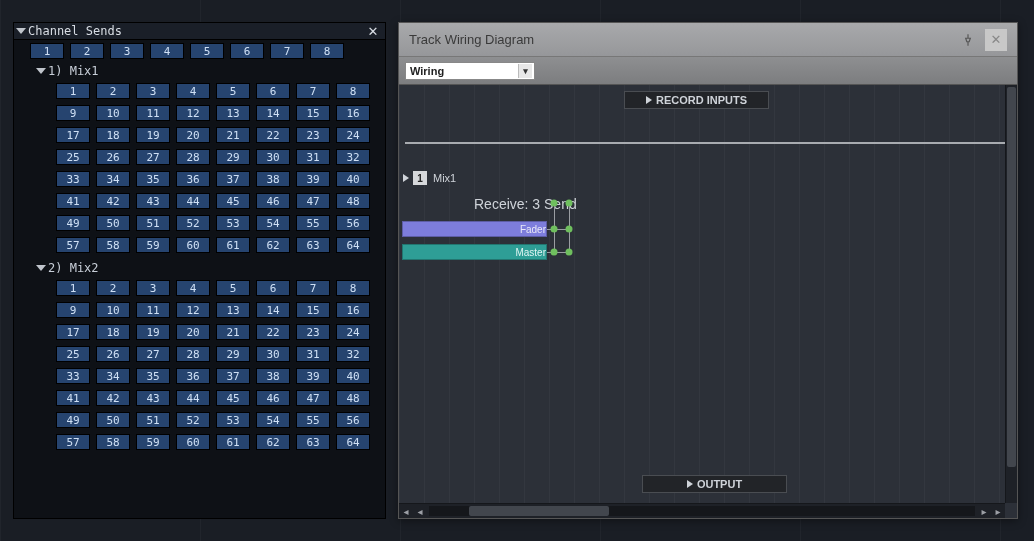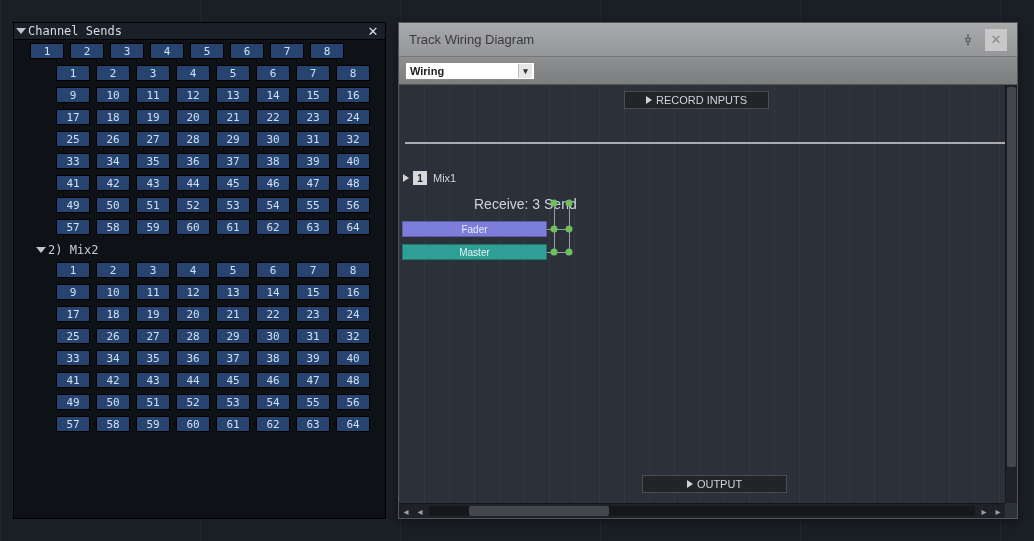--- a/index.html
+++ b/index.html
@@ -171,20 +171,21 @@
     background-size: 25px 100%;
   }
   .big-btn {
     position: absolute;
     width: 145px; height: 18px;
     background: #222428;
     border: 1px solid #4a4d52;
     display: flex; align-items: center; justify-content: center;
     font-size: 11px; color: #cfd3d9;
     cursor: pointer;
+    font-weight: bold;
   }
   .big-btn .play-icon {
     width:0;height:0;
     border-top:4px solid transparent;
     border-bottom:4px solid transparent;
     border-left:6px solid #cfd3d9;
     margin-right:4px;
   }
   .record-inputs { left: 225px; top: 6px; }
   .output-btn { left: 243px; top: 390px; }
@@ -218,21 +219,21 @@
   .track-name { color: #cfd3d9; padding:0 2px; }
 
   .receive-label {
     position: absolute; left: 75px; top: 111px;
     font-size: 14px; color: #cfd3d9;
   }
 
   .block {
     position: absolute;
     width: 145px; height: 16px;
-    display: flex; align-items: center; justify-content: center;
+    display: flex; align-items: center; justify-content: flex-end;
     font-size: 10px;
     border: 1px solid rgba(0,0,0,0.25);
     cursor: pointer;
   }
   .fader-block { left: 3px; top: 136px; background: #7d7ddc; color: #e8e8f8; }
   .master-block { left: 3px; top: 159px; background: #2e9e96; color: #dff5f3; }
 
   
   .dot {
     position: absolute; width: 7px; height: 7px;
@@ -293,20 +294,24 @@
       <div class="num-btn">2</div>
       <div class="num-btn">3</div>
       <div class="num-btn">4</div>
       <div class="num-btn">5</div>
       <div class="num-btn">6</div>
       <div class="num-btn">7</div>
       <div class="num-btn">8</div>
     </div>
 
   <div id="mixes-container">
+      <div class="mix-header">
+        <span class="tri"></span>
+        <span>1) Mix1</span>
+      </div>
       <div class="grid-btns">
         <div class="num-btn">1</div>
         <div class="num-btn">2</div>
         <div class="num-btn">3</div>
         <div class="num-btn">4</div>
         <div class="num-btn">5</div>
         <div class="num-btn">6</div>
         <div class="num-btn">7</div>
         <div class="num-btn">8</div>
         <div class="num-btn">9</div>

